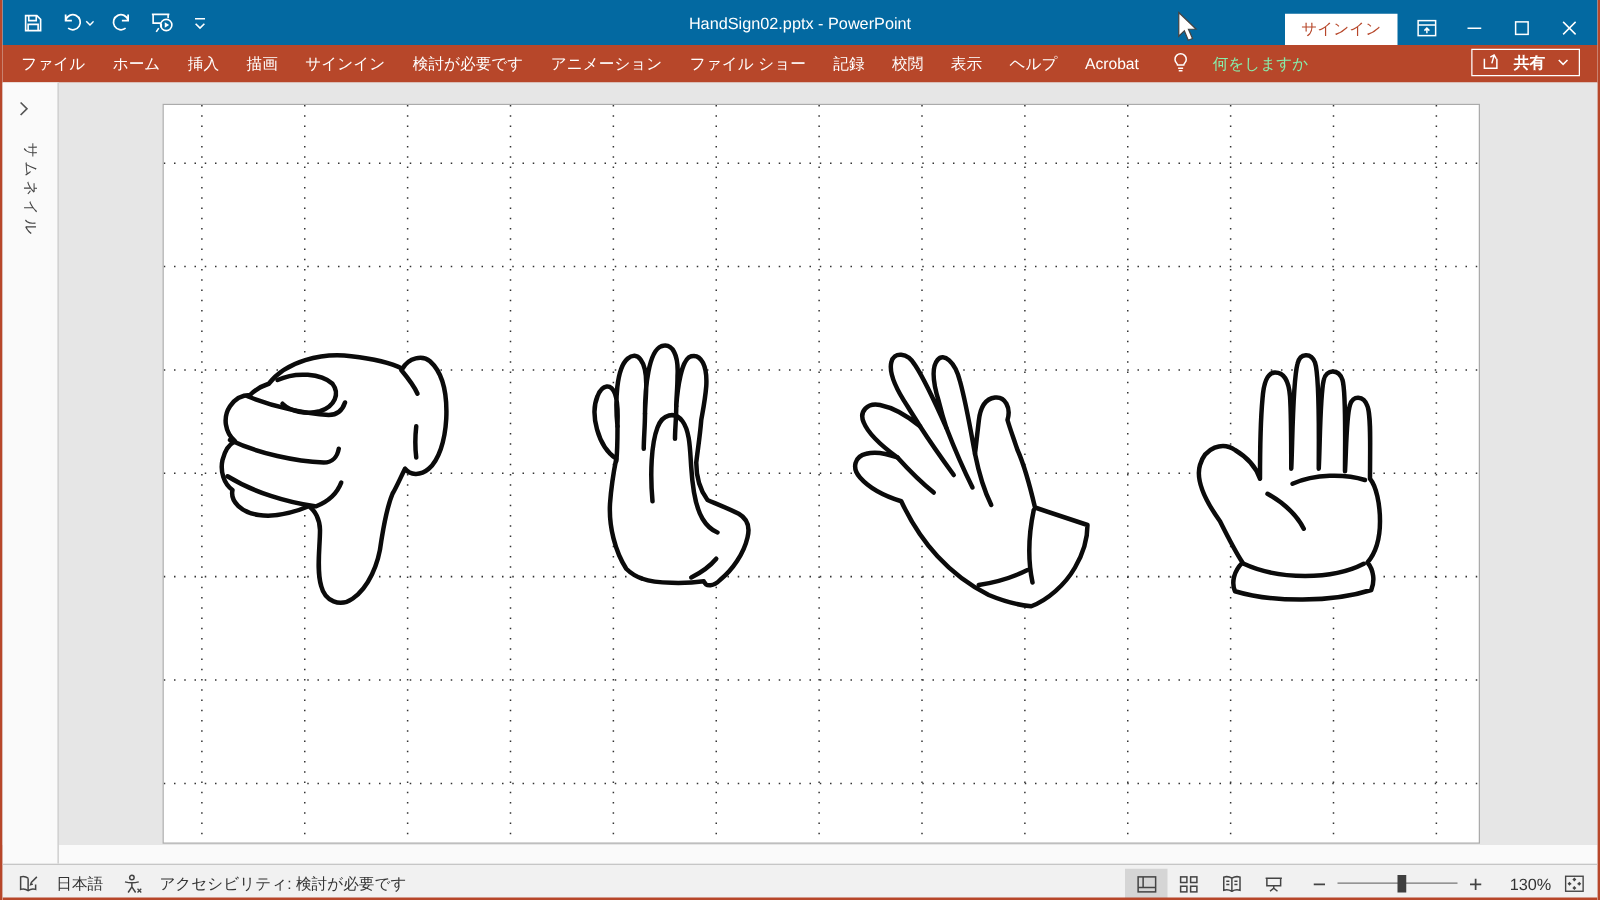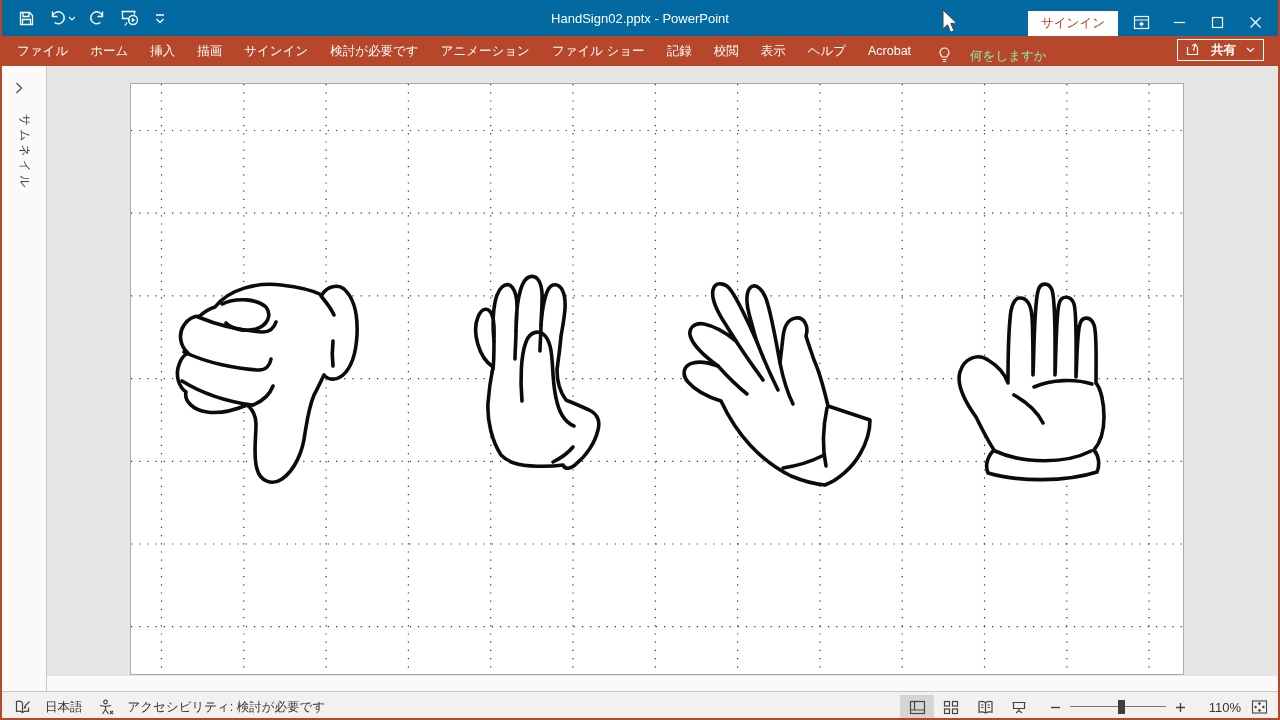--- a/index.html
+++ b/index.html
@@ -9,21 +9,21 @@
   
   .titlebar{position:absolute;left:0;top:0;width:100%;height:36px;background:#0369a1;color:#fff;}
   .qat{position:absolute;left:16px;top:0;height:36px;display:flex;align-items:center;gap:14px;}
   .qat .ic{display:flex;align-items:center;color:#fff;}
   .win-title{position:absolute;left:0;right:0;top:0;height:36px;display:flex;align-items:center;
              justify-content:center;font-size:13px;color:#fff;pointer-events:none;}
   .tb-right{position:absolute;right:8px;top:0;height:36px;display:flex;align-items:flex-end;gap:8px;padding-left:43px;}
   .signin{background:#fff;color:#B7472A;font-size:12.5px;padding:4px 13px;border:none;cursor:default;}
   .winbtn{width:30px;height:28px;display:flex;align-items:center;justify-content:center;color:#fff;}
   
-  .menubar{position:absolute;left:0;top:36px;width:100%;height:30px;background:#B7472A;display:flex;align-items:flex-end;}
+  .menubar{position:absolute;left:0;top:36px;width:100%;height:30px;background:#B7472A;display:flex;align-items:center;}
   .tabs{display:flex;align-items:center;padding-left:4px;}
   .tab{color:#fff;font-size:12.5px;padding:0 11px;line-height:30px;white-space:nowrap;cursor:default;}
   .tellme{display:flex;align-items:center;gap:19px;color:#86efac;font-size:12.5px;margin-left:16px;white-space:nowrap;}
   .share-btn{position:absolute;right:14px;top:3px;height:22px;border:1px solid #fff;color:#fff;
              display:flex;align-items:center;gap:10px;padding:0 8px;font-size:12.5px;font-weight:bold;background:transparent;}
   
   .workspace{position:absolute;left:0;top:66px;width:100%;height:610px;background:#E6E6E6;}
   .thumb-panel{position:absolute;left:0;top:0;width:44px;height:610px;background:#FAFAFA;border-right:1px solid #C6C6C6;}
   .thumb-chevron{position:absolute;left:13px;top:14px;color:#555;}
   .thumb-label{position:absolute;left:14px;top:48px;writing-mode:vertical-rl;text-orientation:sideways;
@@ -301,21 +301,21 @@
         </span>
         <span class="zoom-track">
             <span class="line"></span>
             <span class="thumb"></span>
           </span>
         <span class="sb-ic">
           <svg width="11" height="11" viewBox="0 0 11 11" stroke="#444" stroke-width="1.4">
               <path d="M1,5.5 h9 M5.5,1 v9"></path>
             </svg>
         </span>
-        <span class="zoom-label">110%</span>
+        <span class="zoom-label">130%</span>
       </div>
       <span class="fit-ic">
         <svg width="17" height="16" viewBox="0 0 17 16" fill="none" stroke="#444" stroke-width="1.1">
           <rect x="1.5" y="2" width="14" height="12"></rect>
           <path d="M8.5,4 v2 M7.3,5 l1.2,-1.2 1.2,1.2 M8.5,12 v-2 M7.3,11 l1.2,1.2 1.2,-1.2 M4,8 h2 M5,6.8 l-1.2,1.2 1.2,1.2 M13,8 h-2 M12,6.8 l1.2,1.2 -1.2,1.2"></path>
         </svg>
       </span>
     </div>
   </div>
 

